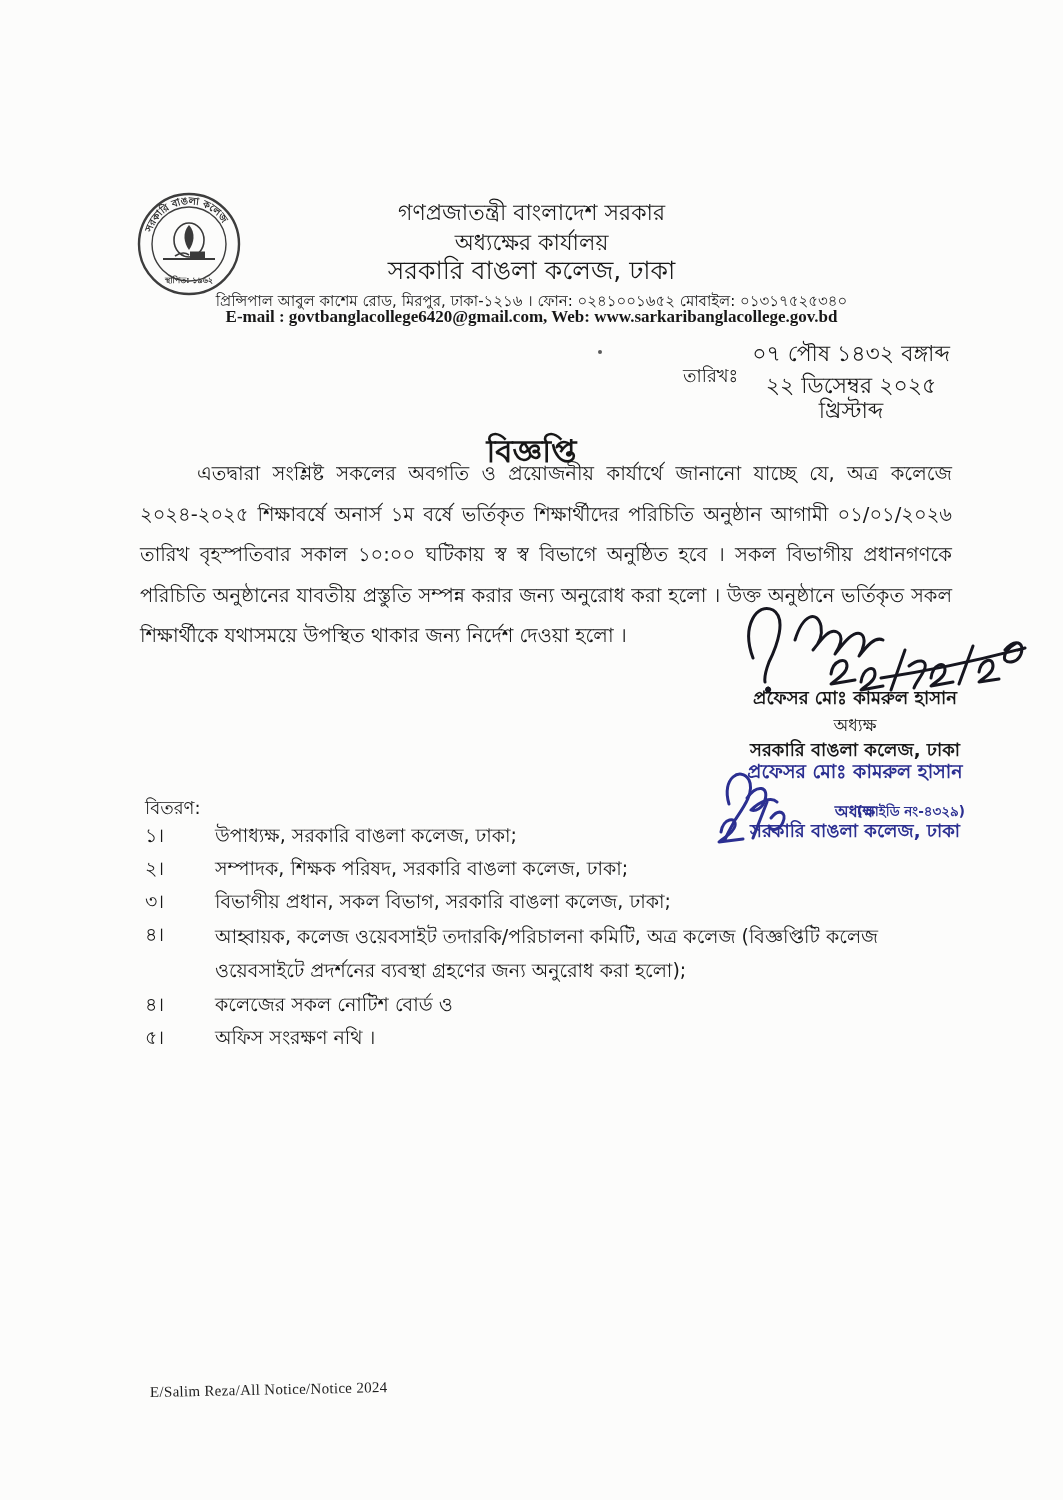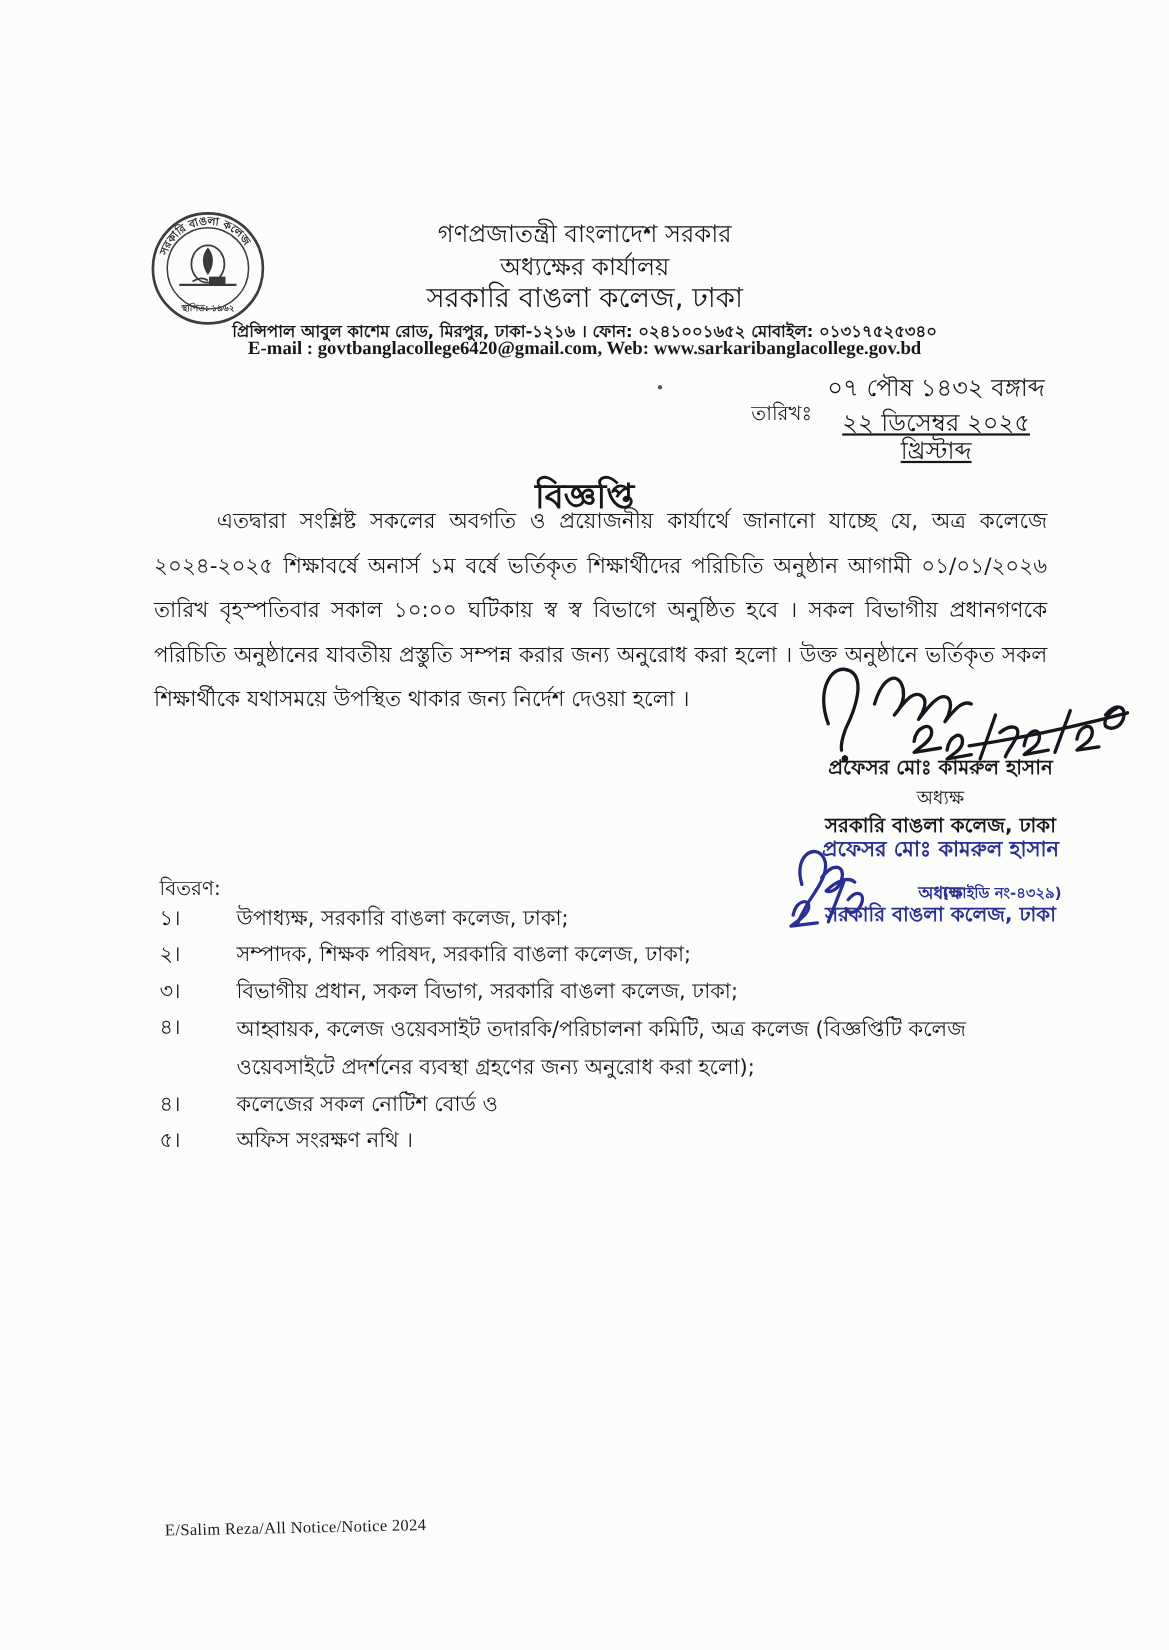--- a/index.html
+++ b/index.html
@@ -12,27 +12,27 @@
     color:#171717;
     overflow:hidden;
   }
   .abs{position:absolute;}
   
   .seal{left:135px;top:190px;width:108px;height:108px;}
   .h-line{left:0;right:0;text-align:center;}
   .h1{top:195px;font-size:22px;}
   .h2{top:225px;font-size:22px;}
   .h3{top:251px;font-size:25px;}
-  .h4{top:289px;font-size:15px;font-weight:bold;}
+  .h4{top:289px;font-size:15px;font-weight:normal;}
   .h5{top:307px;font-size:17px;font-weight:bold;font-family:"Liberation Serif",serif;}
   
   .speck{left:598px;top:350px;width:4px;height:4px;border-radius:50%;background:#5a5a5a;}
   .date-label{left:683px;top:362px;font-size:18px;}
   .date-lines{left:745px;top:341px;width:212px;text-align:center;font-size:22px;line-height:25px;}
-  .date-lines .dl2{margin-top:7px;text-decoration:underline;}
+  .date-lines .dl2{margin-top:7px;}
   
   .title{top:395px;left:0;right:0;text-align:center;font-size:31px;font-weight:bold;margin-top:32px;}
   .body-par{
     left:140px;top:454px;width:812px;
     font-size:19.5px;line-height:40.5px;
     text-align:justify;text-indent:57px;
   }
   
   .sig-svg{left:735px;top:598px;}
   .sig-name{left:735px;top:684px;width:240px;text-align:center;font-size:18px;font-weight:600;}

